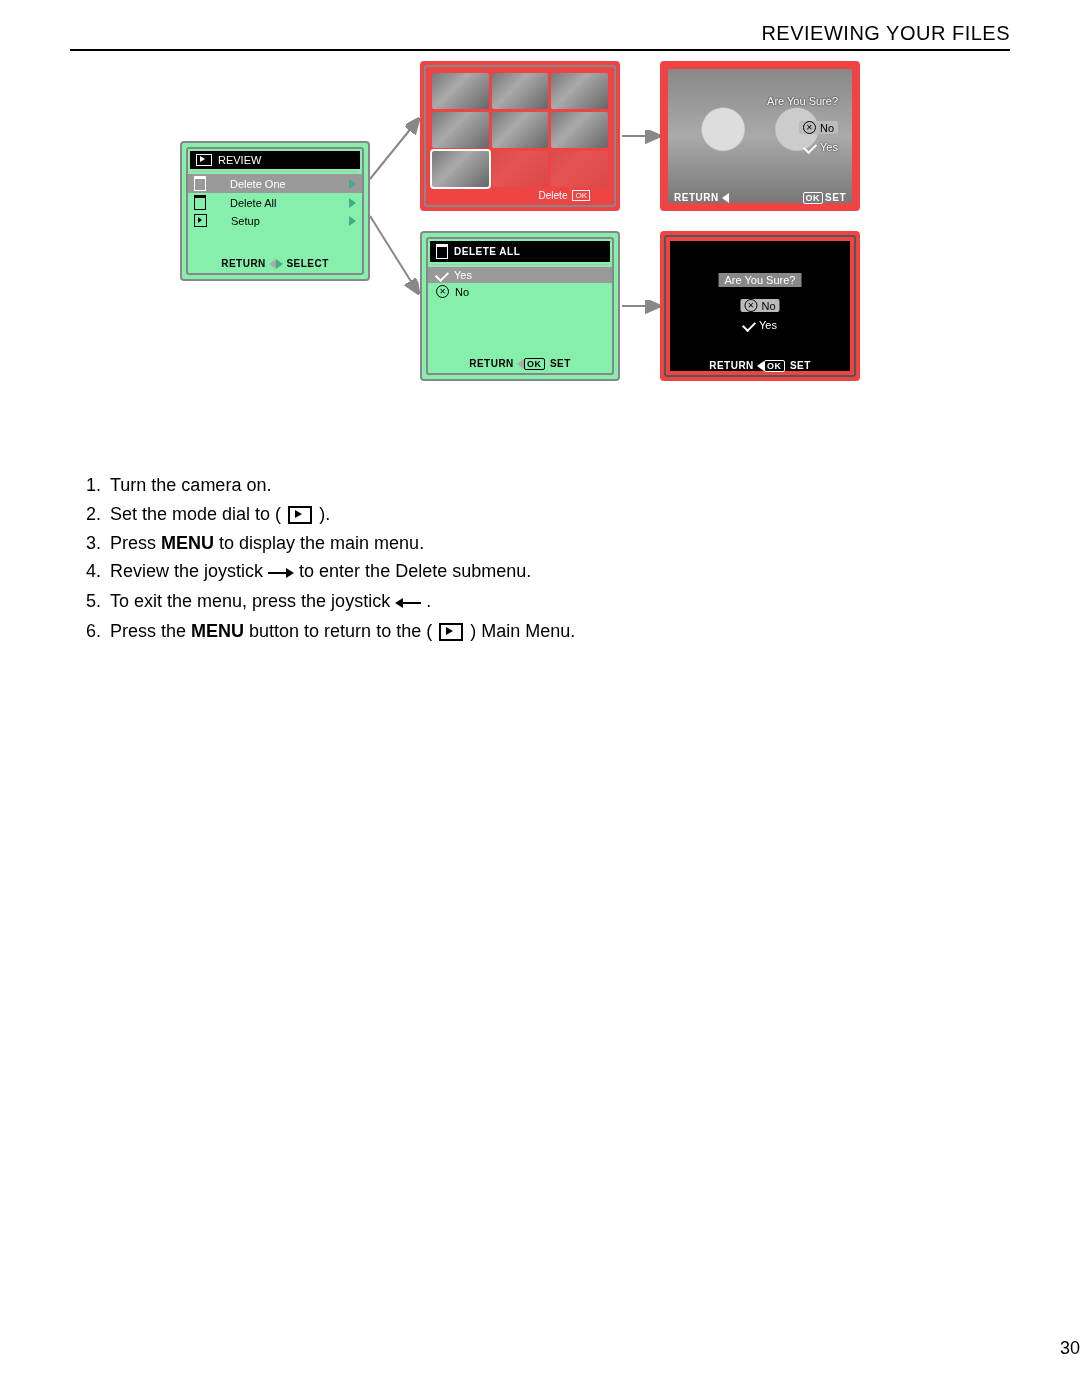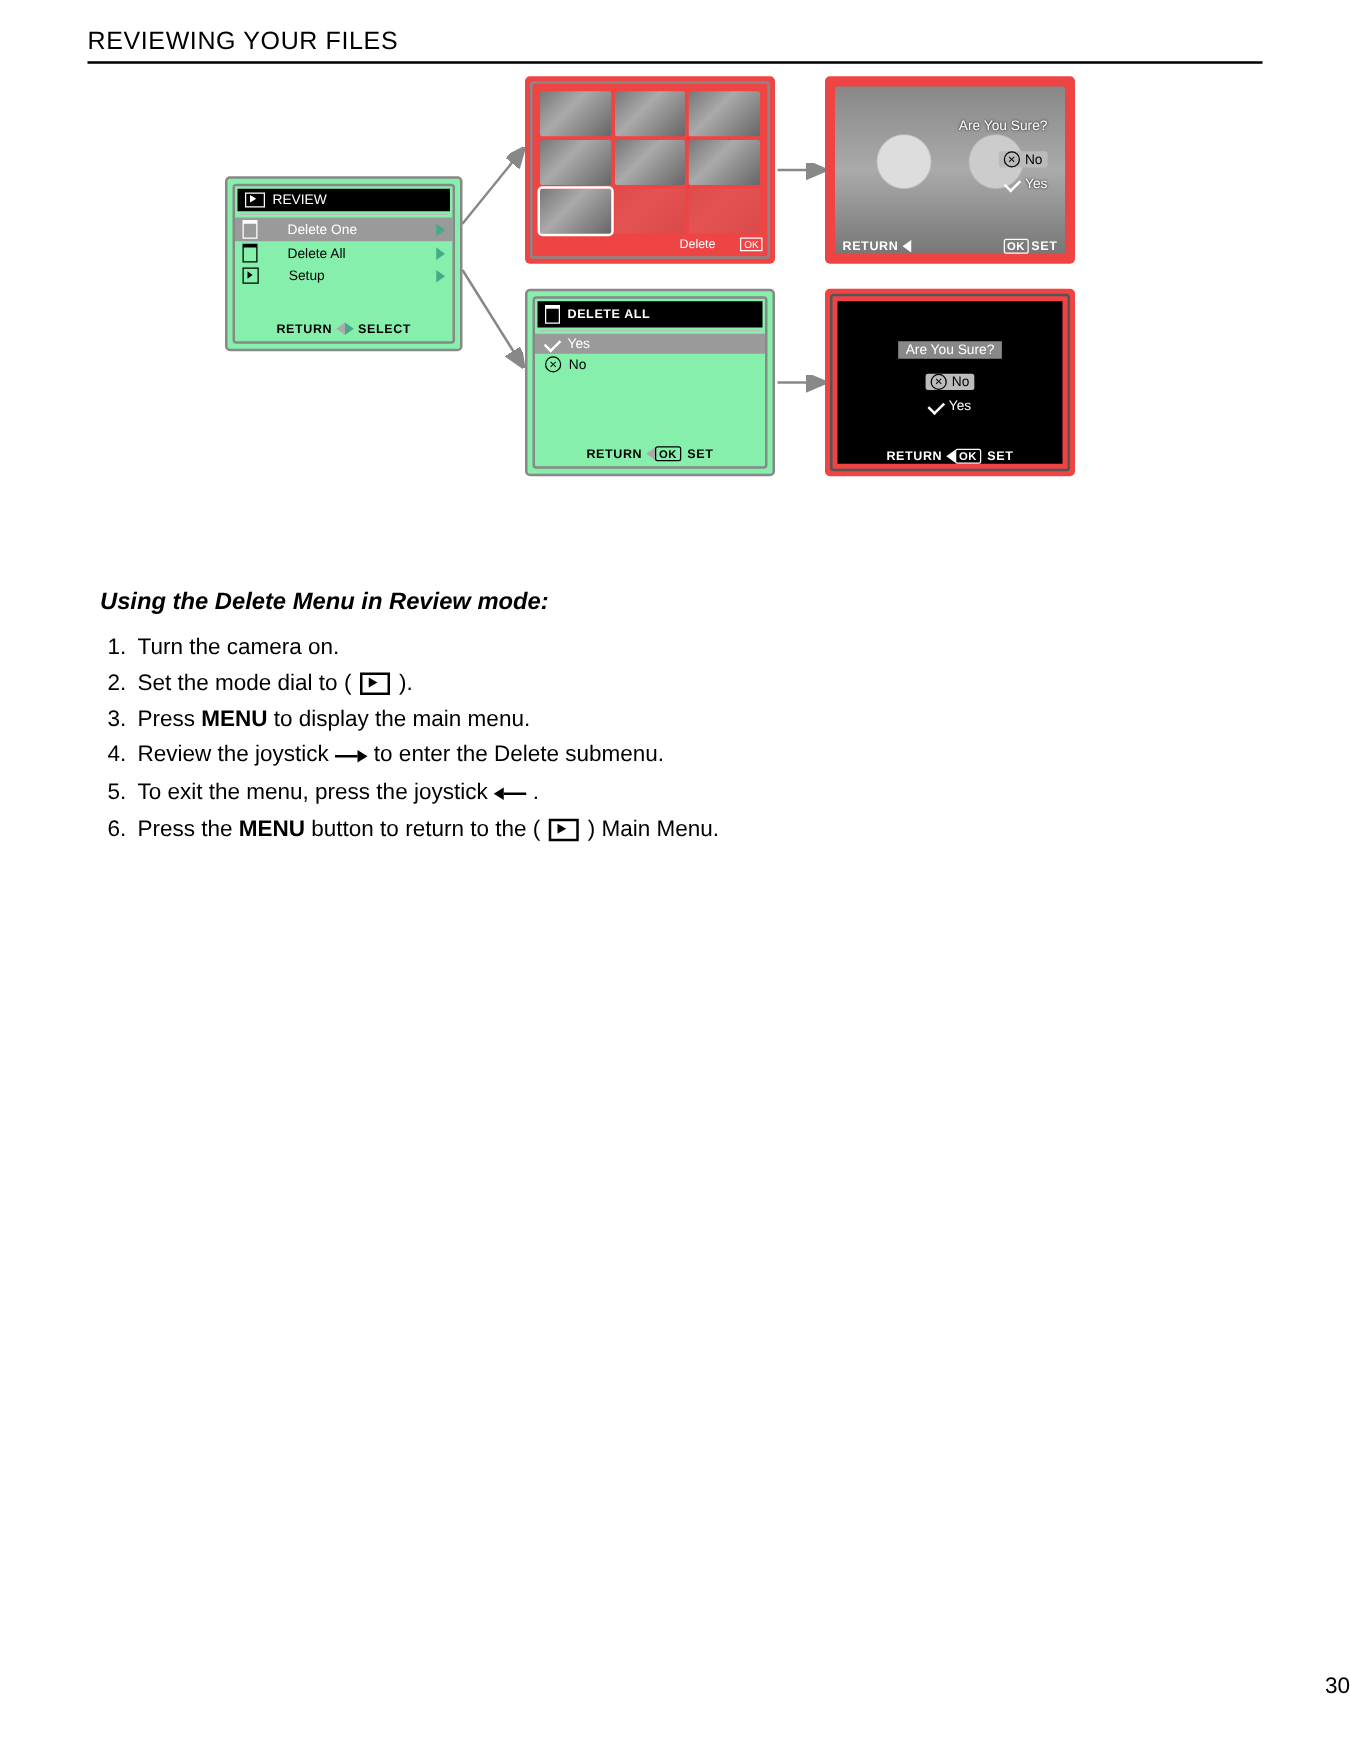--- a/index.html
+++ b/index.html
@@ -1,17 +1,17 @@
 <!DOCTYPE html>
 <html><head>
 <meta charset="utf-8">
 <style>
   html,body{margin:0;padding:0;background:#fff;font-family:Arial,Helvetica,sans-serif;color:#000}
   .page{width:1080px;height:1399px;margin:0 auto;position:relative;box-sizing:border-box;padding:22px 70px 0 70px}
-  .hdr{font-size:20px;letter-spacing:.5px;}
+  .hdr{font-size:20px;letter-spacing:.5px;text-align:right}
   .hr{border:none;border-top:2px solid #000;margin:4px 0 10px 0}
   .title{font-size:22px;font-weight:bold;letter-spacing:.5px;margin-top:4px;margin-bottom:18px}
   .pagenum{position:absolute;bottom:40px;left:4px;right:0;text-align:right;font-size:18px}
 
   .diagram{position:relative;height:370px;margin:0 0 30px 50px}
   .scr{position:absolute;background:#ef4444;border-radius:4px;color:#fff;box-sizing:border-box}
   .scr .frame{border:2px solid #888;border-radius:3px;margin:4px;height:calc(100% - 8px);box-sizing:border-box;position:relative}
   .scr.white{background:#86efac;color:#000;border:2px solid #888}
   .scr.white .frame{border:2px solid #888}
   .foot{position:absolute;left:0;right:0;bottom:4px;display:flex;justify-content:center;font-size:10px;font-weight:bold;letter-spacing:.5px}
@@ -34,21 +34,21 @@
   .play-ico::after{content:"";position:absolute;left:3px;top:1px;border-top:3px solid transparent;border-bottom:3px solid transparent;border-left:5px solid currentColor}
   .trash-ico{width:10px;height:11px;border:1px solid currentColor;border-top:3px solid currentColor;display:inline-block}
   .gear-ico{width:11px;height:11px;border:1px solid currentColor;display:inline-block;position:relative}
   .gear-ico::after{content:"";position:absolute;left:3px;top:2px;width:0;height:0;border-top:3px solid transparent;border-bottom:3px solid transparent;border-left:4px solid currentColor}
 
   
   .s2{left:300px;top:0px;width:200px;height:150px}
   .s2 .grid{display:grid;grid-template-columns:repeat(3,1fr);grid-template-rows:repeat(3,1fr);gap:3px;padding:6px 6px 18px 6px;height:100%;box-sizing:border-box}
   .s2 .thumb{background:linear-gradient(135deg,#777,#aaa 40%,#666);border-radius:2px}
   .s2 .thumb.sel{outline:2px solid #fff}
-  .s2 .del{position:absolute;right:4px;bottom:4px;font-size:10px;color:#fff;display:flex;align-items:center;gap:20px}
+  .s2 .del{position:absolute;right:24px;bottom:4px;font-size:10px;color:#fff;display:flex;align-items:center;gap:5px}
 
   
   .s3{left:540px;top:0px;width:200px;height:150px}
   .s3 .photo{position:absolute;inset:4px;background:
       radial-gradient(circle at 30% 45%,#ddd 14%,transparent 15%),
       radial-gradient(circle at 70% 45%,#ccc 14%,transparent 15%),
       linear-gradient(180deg,#888,#aaa 50%,#777);border-radius:2px}
   .s3 .q{position:absolute;top:30px;right:18px;font-size:11px;color:#fff;text-shadow:0 0 2px #000}
   .s3 .opt{position:absolute;right:18px;font-size:11px;display:flex;align-items:center;gap:4px;color:#fff;text-shadow:0 0 2px #000}
   .s3 .opt.sel{background:#bbb;color:#000;padding:0 4px;border-radius:2px;text-shadow:none}
@@ -219,21 +219,20 @@
         <div class="foot dark">
           <span><span>RETURN</span> <span class="tri l"></span></span>
           <span><span class="ok">OK</span> <span>SET</span></span>
         </div>
       </div>
     </div>
 
   </div>
 
   <div class="instr">
-    <div class="subtitle">Using the Delete Menu in Review mode:</div>
     <ol>
       <li><span>Turn the camera on.</span></li>
       <li><span>Set the mode dial to (</span> <span class="inline-ico"></span> <span>).</span></li>
       <li><span>Press </span><b>MENU</b><span> to display the main menu.</span></li>
       <li><span>Review the joystick </span> <span class="arr-r"></span> <span> to enter the Delete submenu.</span></li>
       <li><span>To exit the menu, press the joystick </span> <span class="arr-l"></span><span> .</span></li>
       <li><span>Press the </span><b>MENU</b><span> button to return to the (</span> <span class="inline-ico"></span> <span>) Main Menu.</span></li>
     </ol>
   </div>
 

